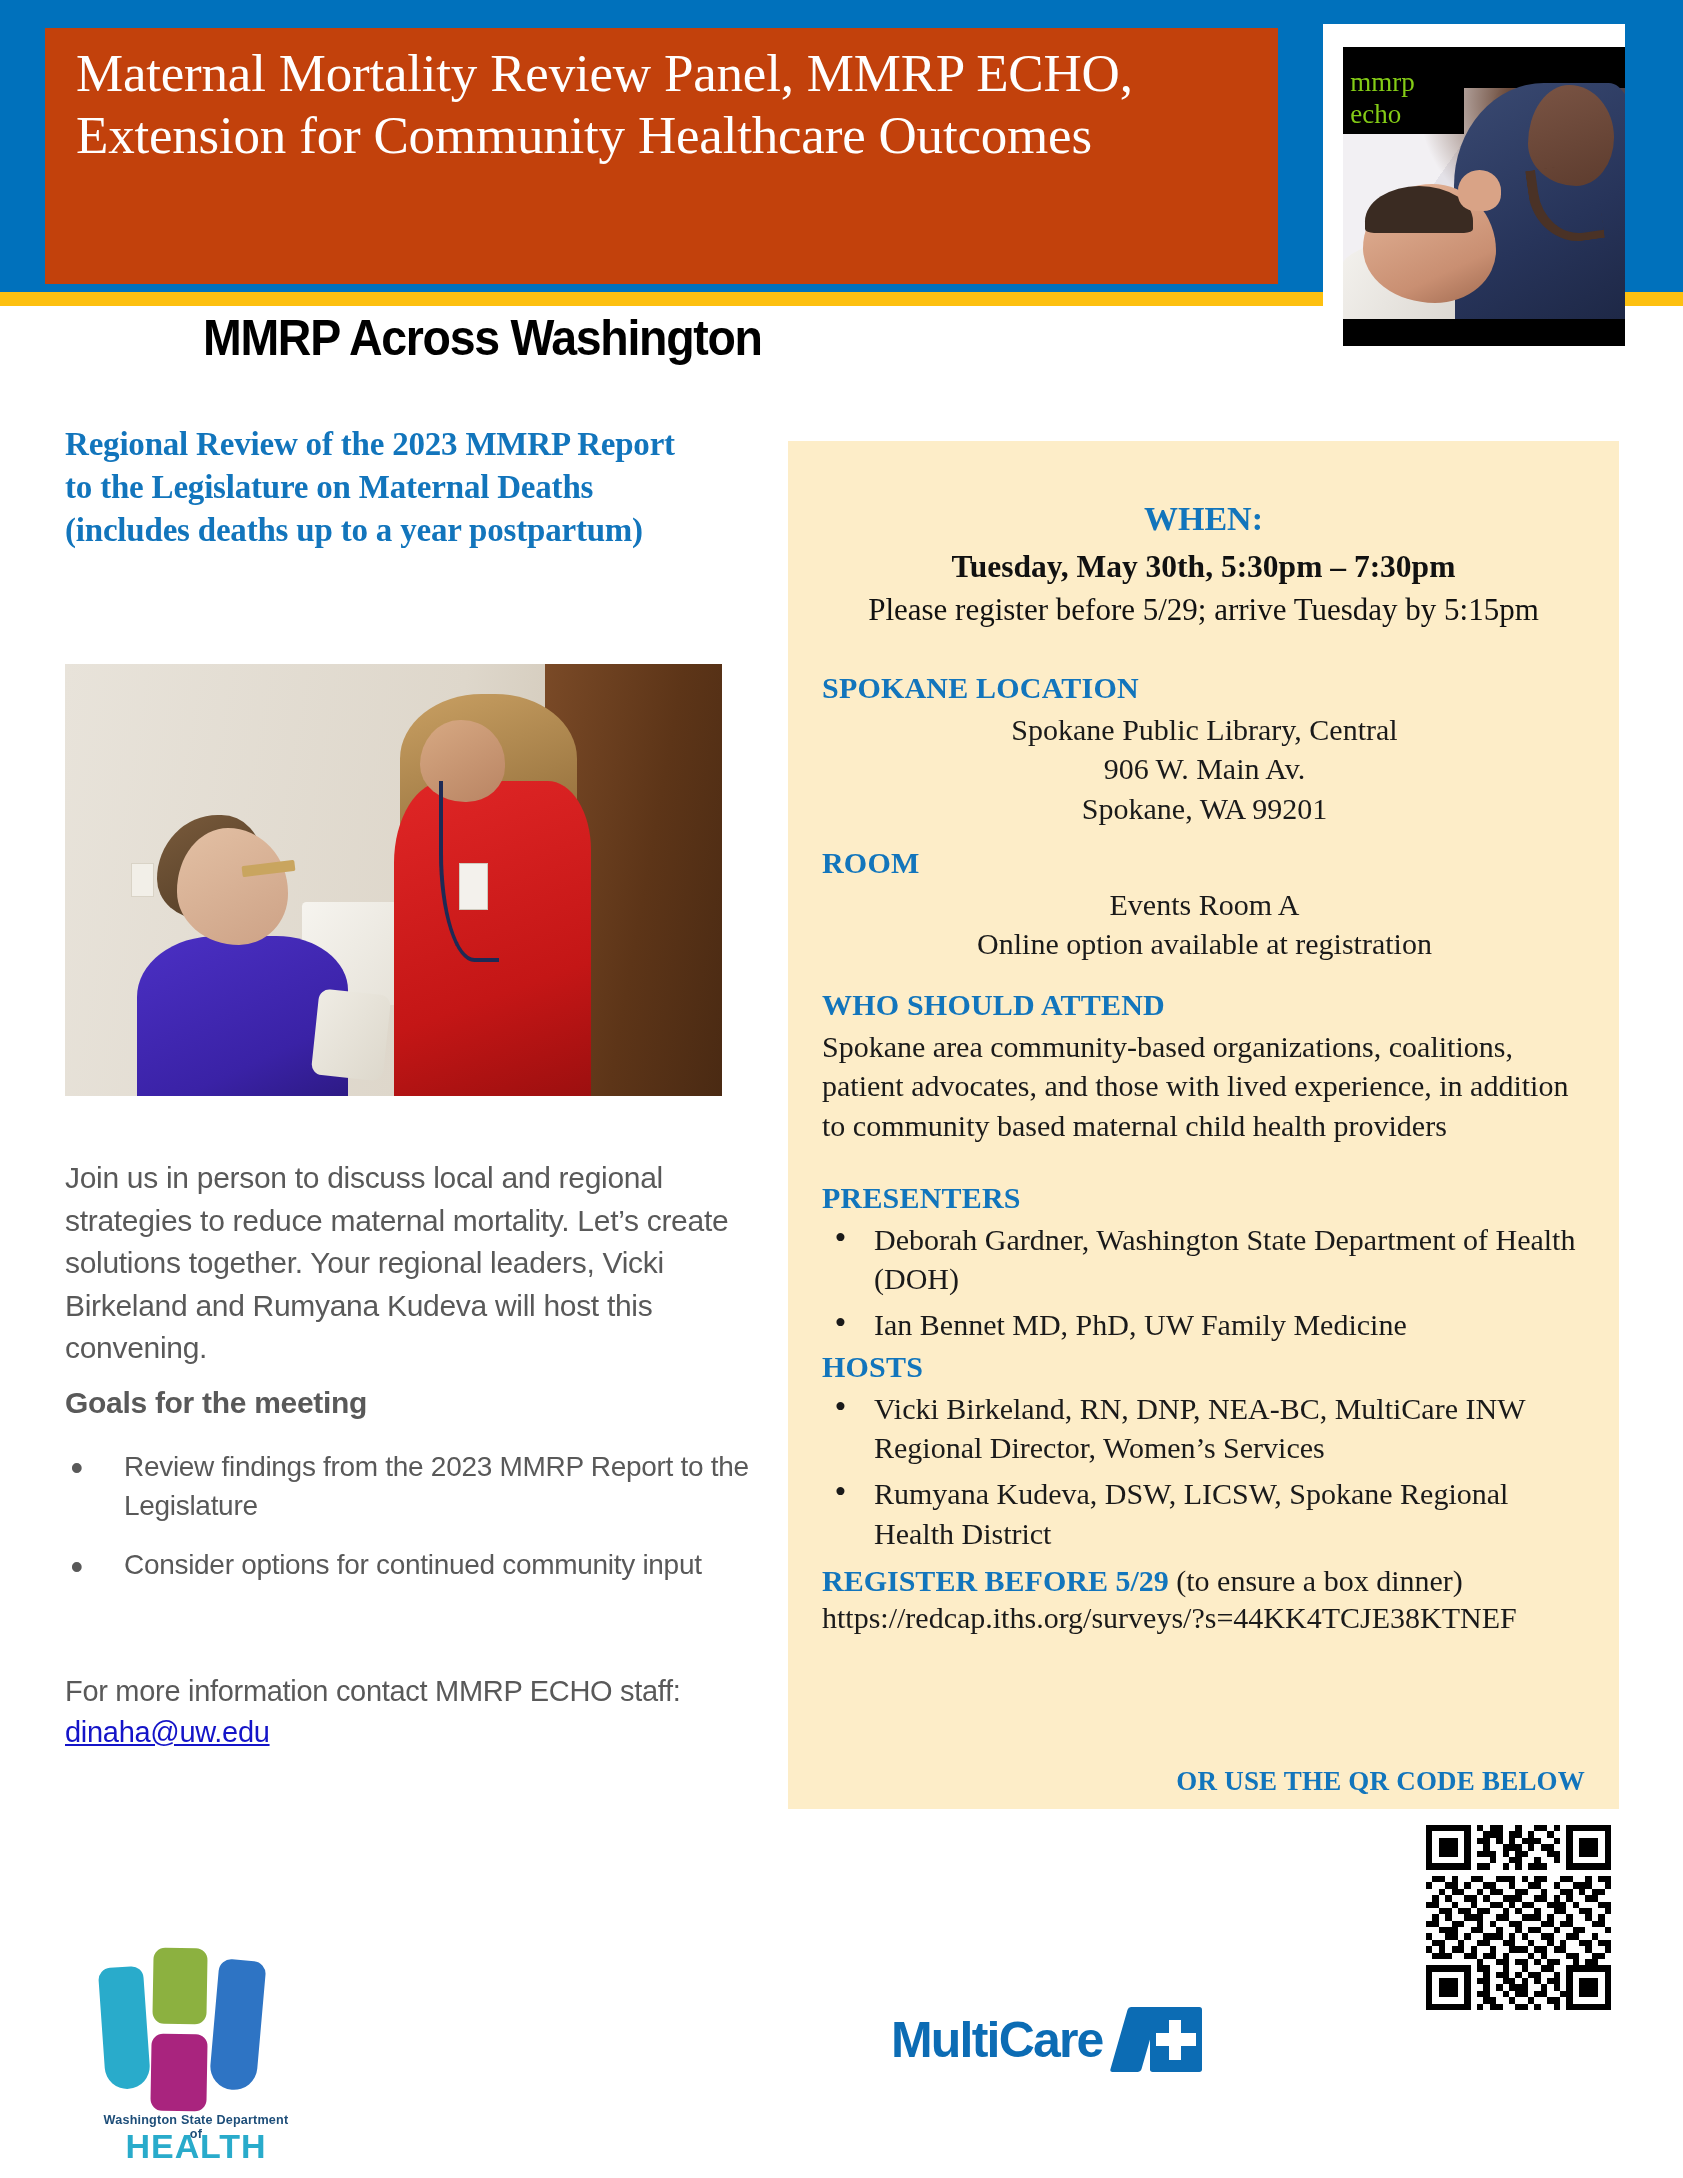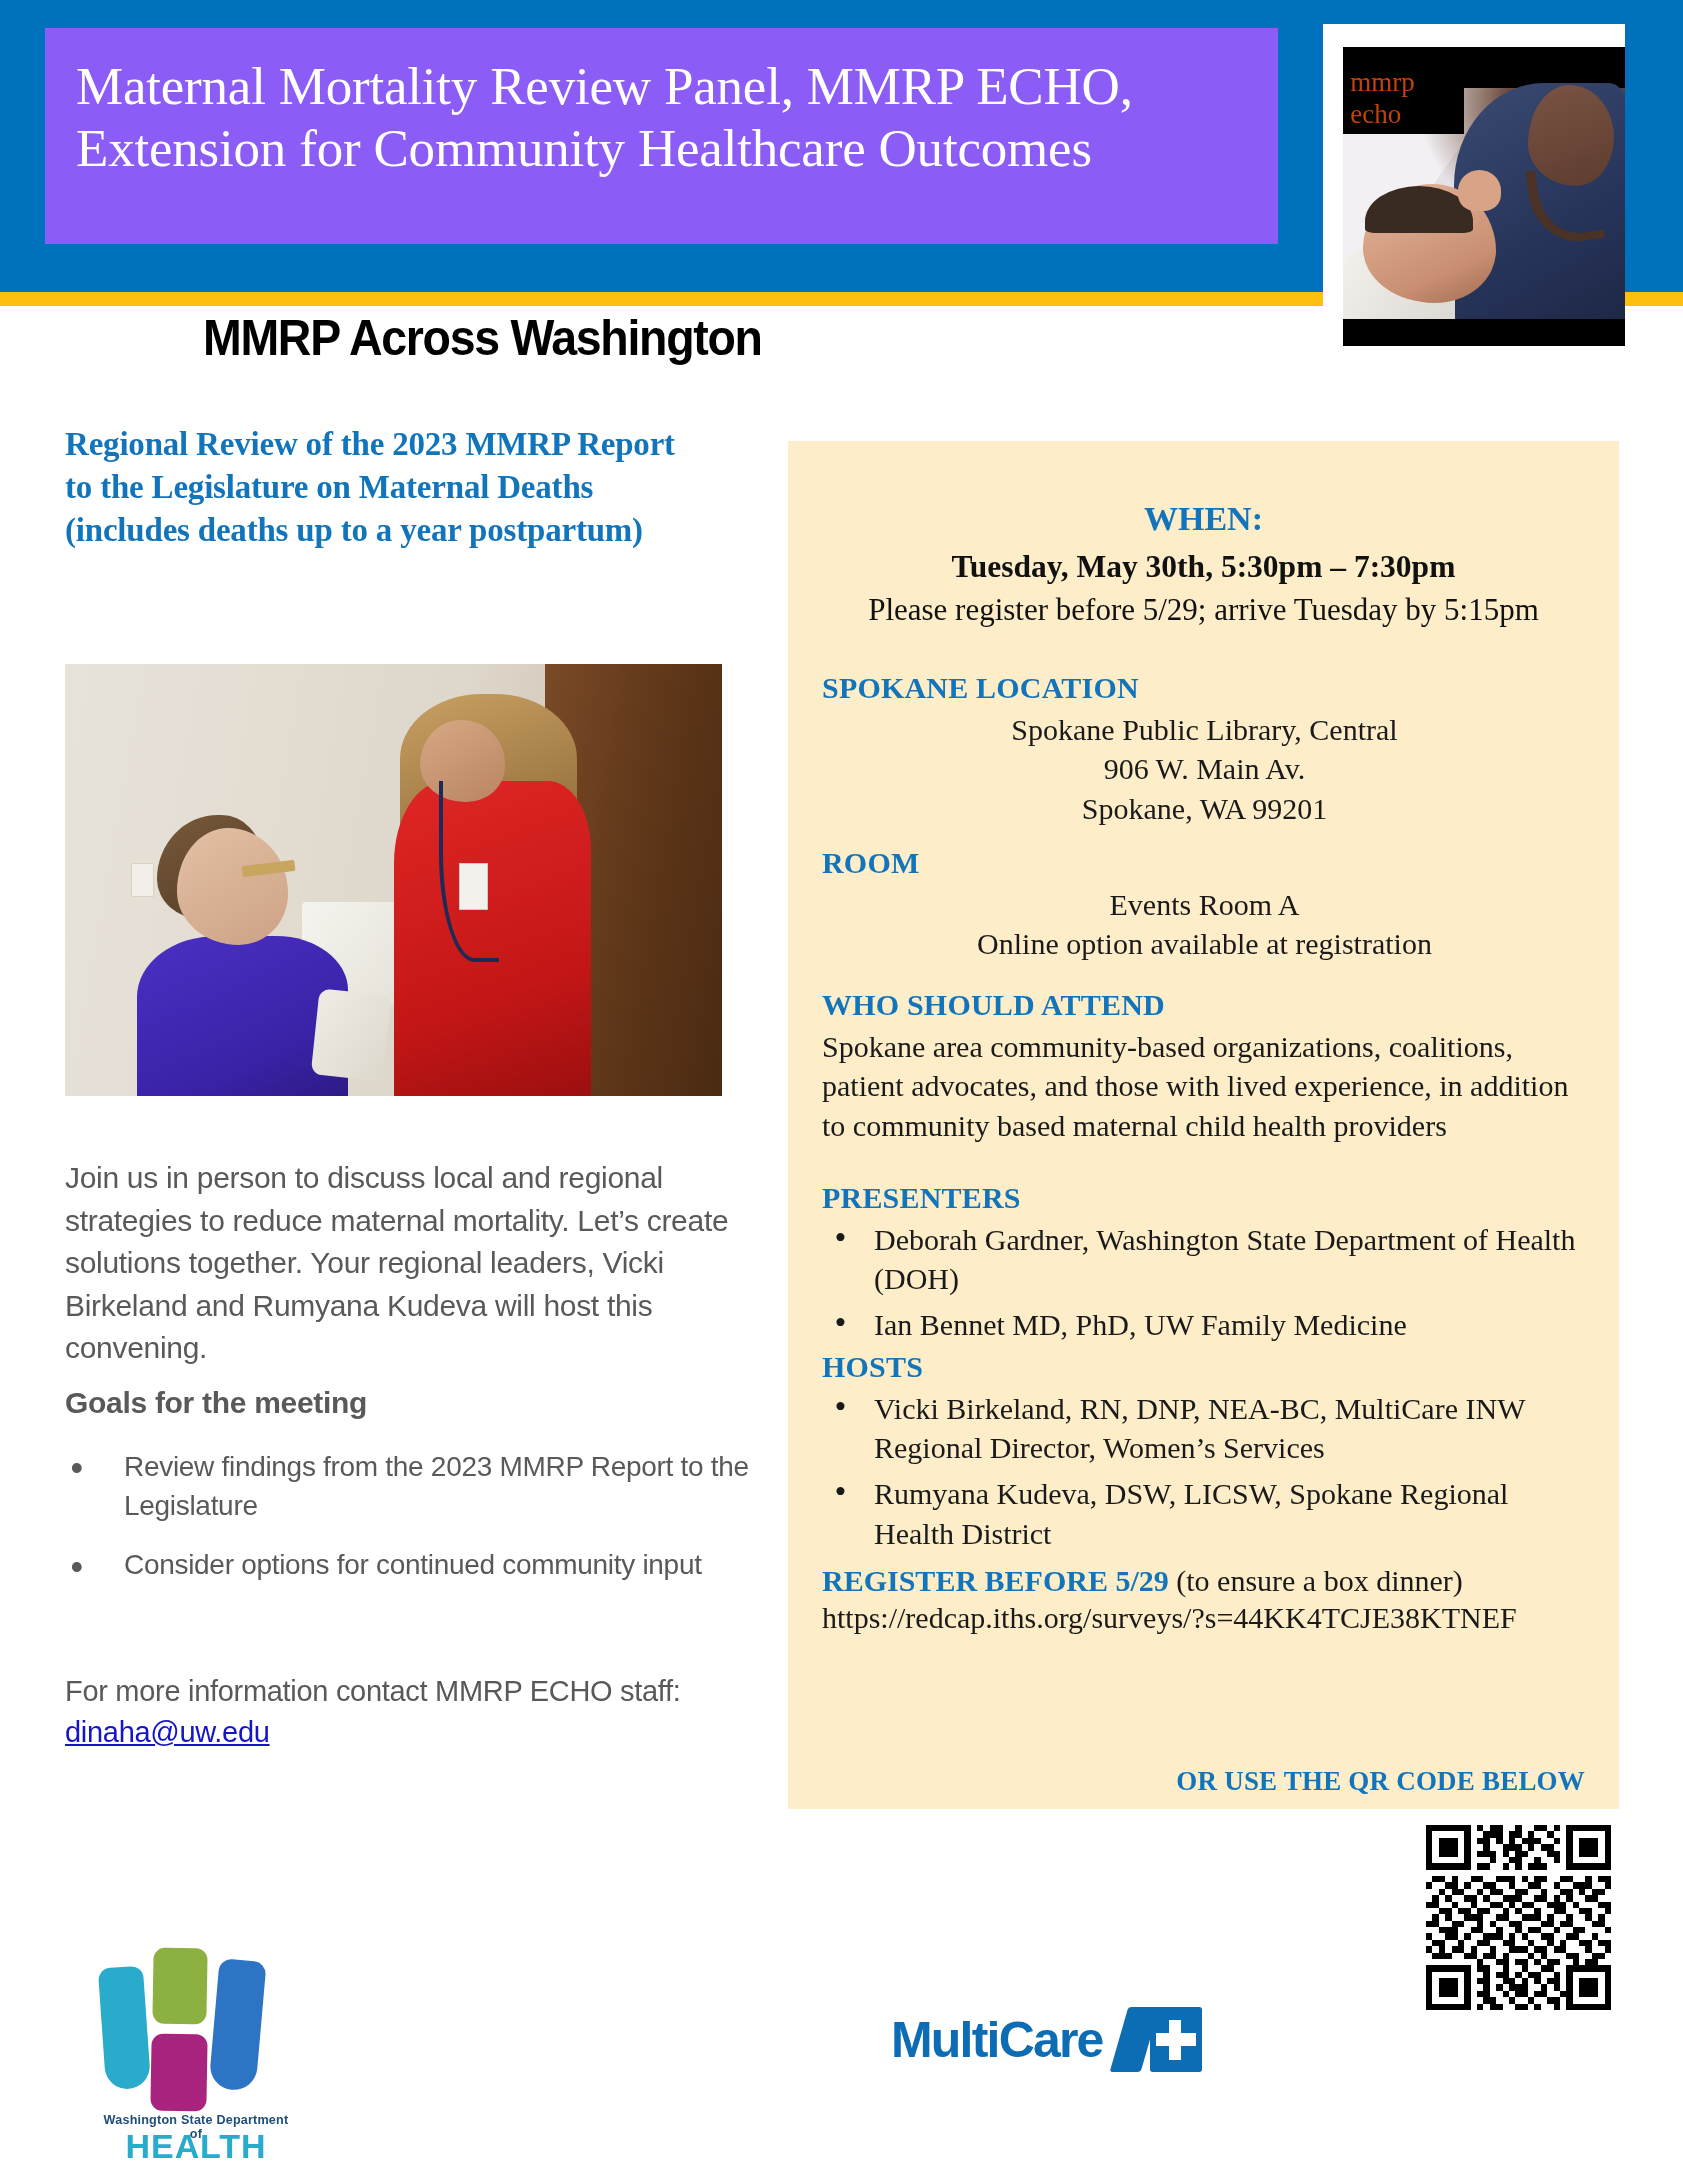--- a/index.html
+++ b/index.html
@@ -26,25 +26,25 @@
   }
   .hdr-yellow {
     position: absolute;
     left: 0; top: 292px;
     width: 1683px; height: 14.4px;
     background: #FDC010;
   }
   .hdr-black-box {
     position: absolute;
     left: 45px; top: 28px;
-    width: 1233px; height: 216px;
-    background: #8b5cf6;
+    width: 1233px; height: 256px;
+    background: #c2410c;
     display: flex;
     align-items: flex-start;
-    padding: 27px 31px 0 31px;
+    padding: 14px 31px 0 31px;
   }
   .hdr-title {
     color: #ffffff;
     font-family: "Liberation Serif", serif;
     font-size: 53px;
     line-height: 1.17;
     font-weight: 400;
     letter-spacing: -0.2px;
   }
 
@@ -115,21 +115,21 @@
     position: absolute; left: -5.4px; bottom: 23.4px;
     width: 117px; height: 77px;
     background: linear-gradient(120deg,#f4f2ee 0%, #dcd8d2 100%);
     border-radius: 40% 30% 0 0;
   }
   .logo-badge {
     position: absolute;
     left: 20px; top: 38px;
     width: 121px; height: 72px;
     background: #000000;
-    color: #c2410c;
+    color: #84cc16;
     padding: 5.4px 0 0 7.2px;
     font-family: "Liberation Serif", serif;
     font-size: 27px;
     line-height: 1.18;
     z-index: 4;
   }
 
   
   .sub-title {
     position: absolute;

